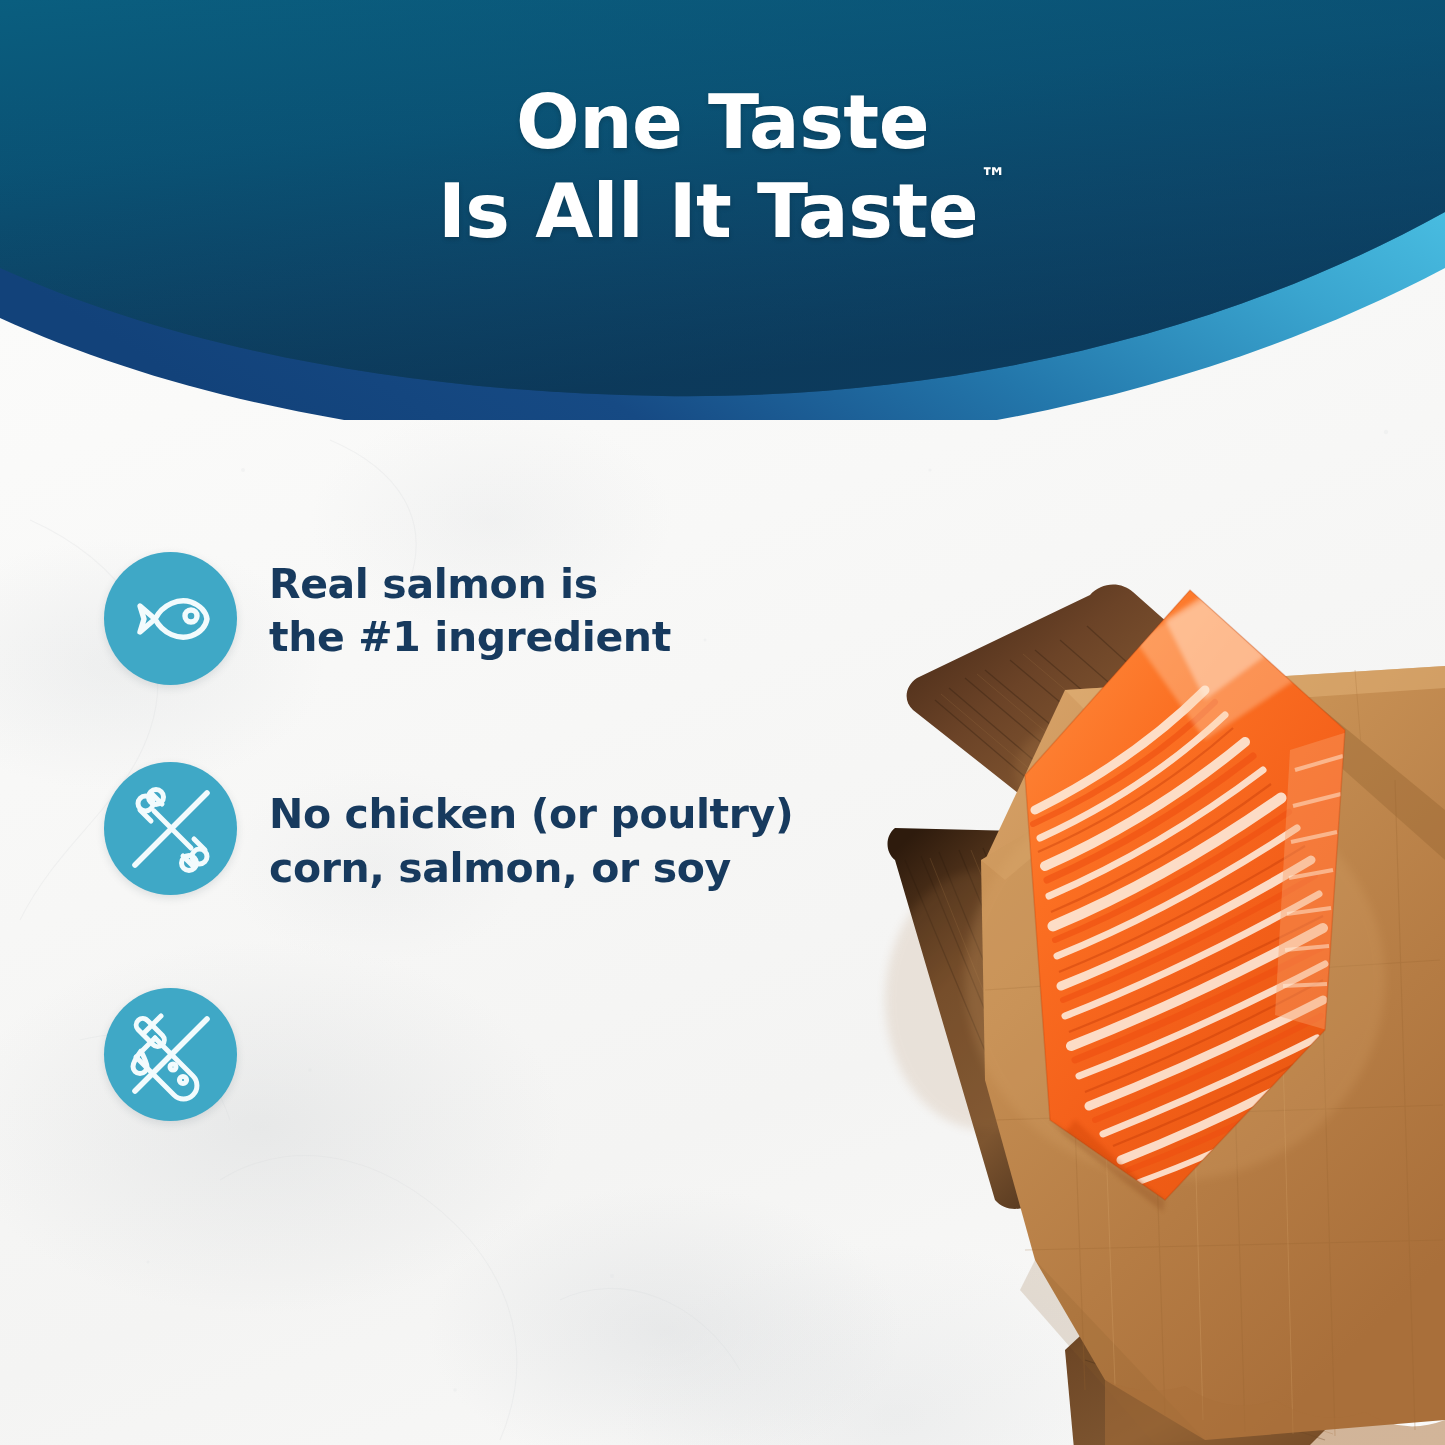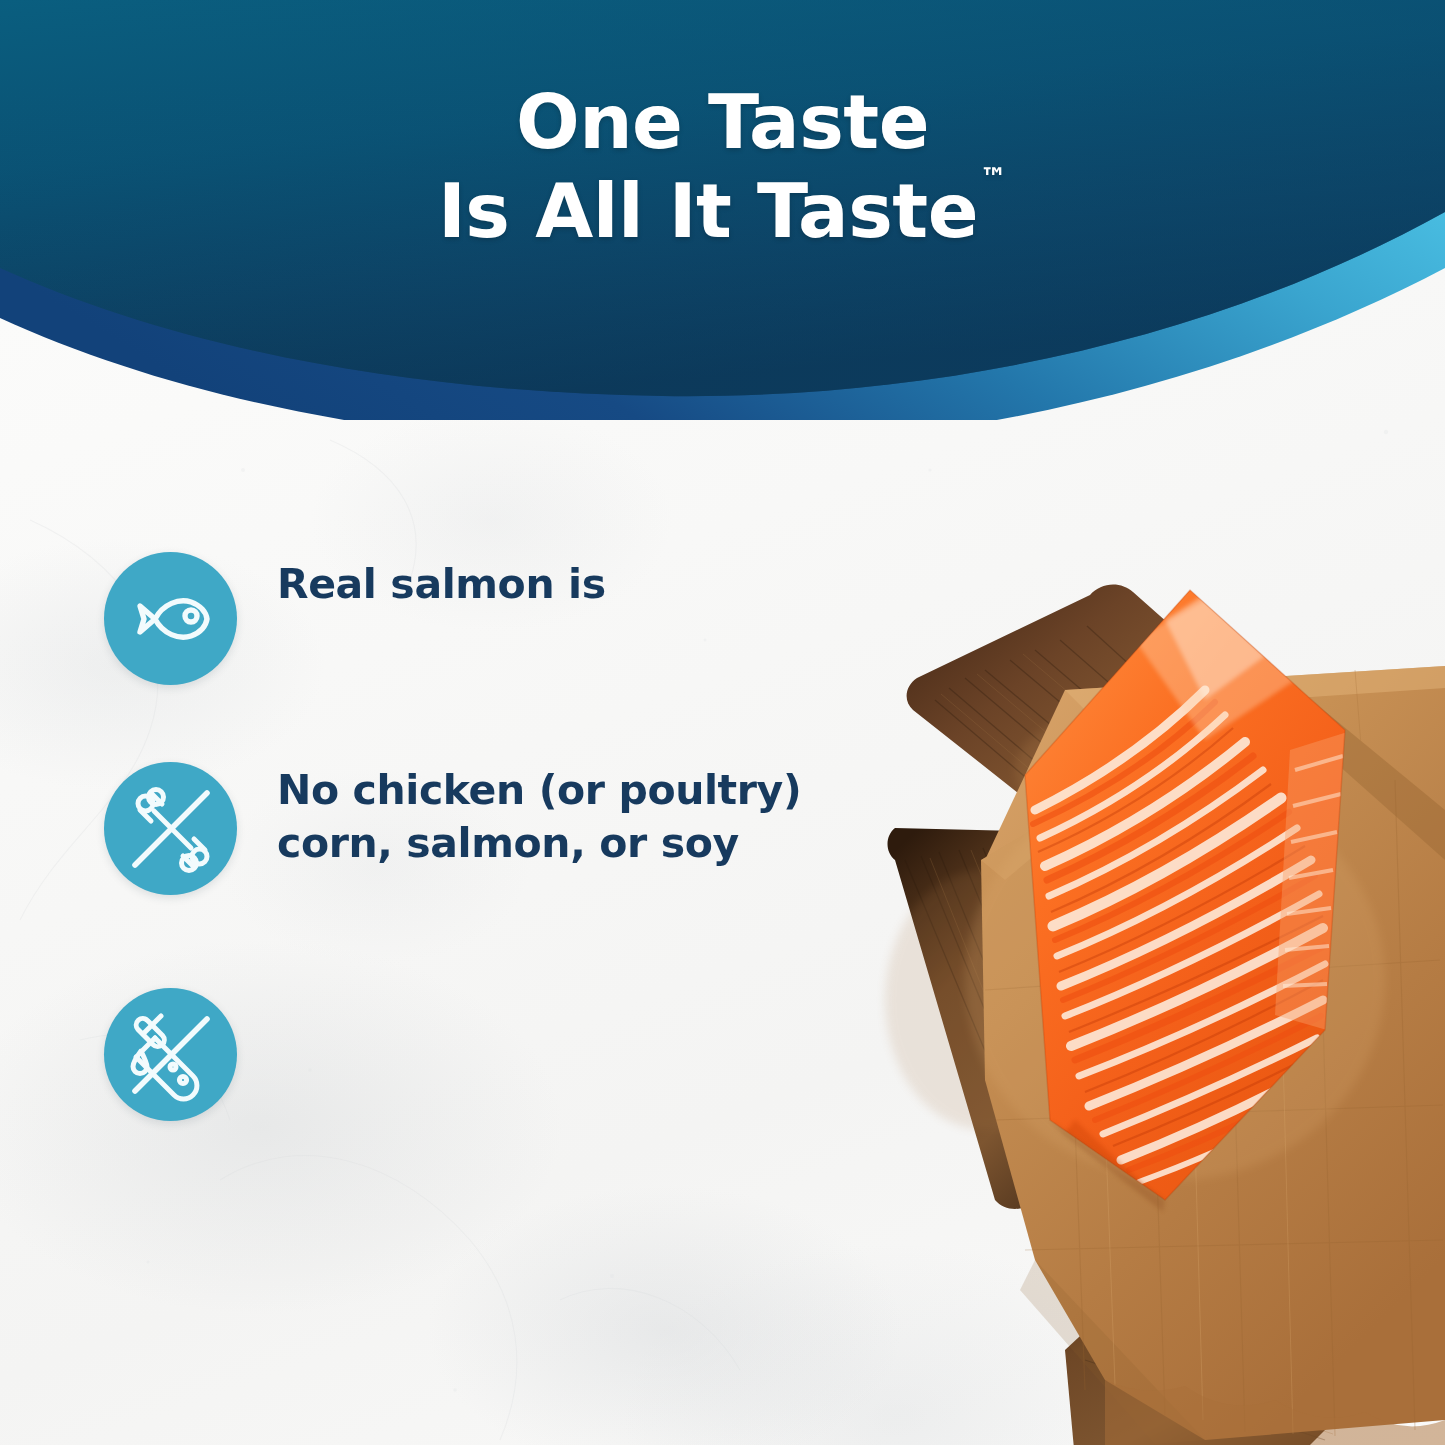--- a/index.html
+++ b/index.html
@@ -81,24 +81,24 @@
   .bullets {
     position:absolute;
     left:0; top:0;
     width:840px; height:1445px;
     z-index:3;
   }
   .bullet {
     position:absolute;
     display:flex;
     align-items:flex-start;
-    gap:12px;
+    gap:4px;
   }
   .b1 { left:104px; top:552px; }
-  .b2 { left:104px; top:762px; }
+  .b2 { left:104px; top:762px;align-items:flex-end; }
   .b3 { left:104px; top:988px; }
 
   .icon-circle {
     position:relative;
     width:133px; height:133px;
     border-radius:50%;
     background:#3fa8c6;
     flex:0 0 auto;
     box-shadow:0 3px 9px rgba(40,60,75,.13);
     display:flex; align-items:center; justify-content:center;
@@ -395,20 +395,21 @@
           <g fill="none" stroke="#f2fbfd" stroke-width="5.4" stroke-linecap="round" stroke-linejoin="round">
             <path d="M30,46 C38,31 54,25 66,29 C76,32.5 81,39.5 82,46
                      C81,52.5 76,59.5 66,63 C54,67 38,61 30,46 Z"></path>
             <path d="M30,46 L15,33 L19,46 L15,59 Z"></path>
             <circle cx="66" cy="43" r="6"></circle>
           </g>
         </svg>
       </div>
       <div class="bullet-text">
         <span>Real salmon is</span>
+        <span>the #1 ingredient</span>
       </div>
     </div>
 
     <div class="bullet b2">
       <div class="icon-circle">
         <svg width="100" height="100" viewBox="0 0 100 100">
           <g fill="none" stroke="#f2fbfd" stroke-width="5" stroke-linecap="round" stroke-linejoin="round">
 
             <path d="M33,32 L70,69"></path>
 

